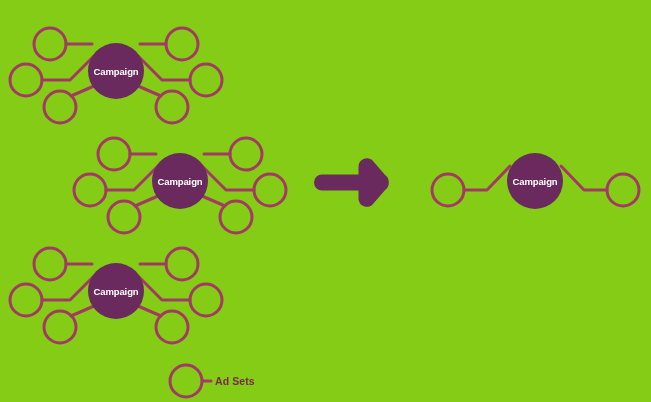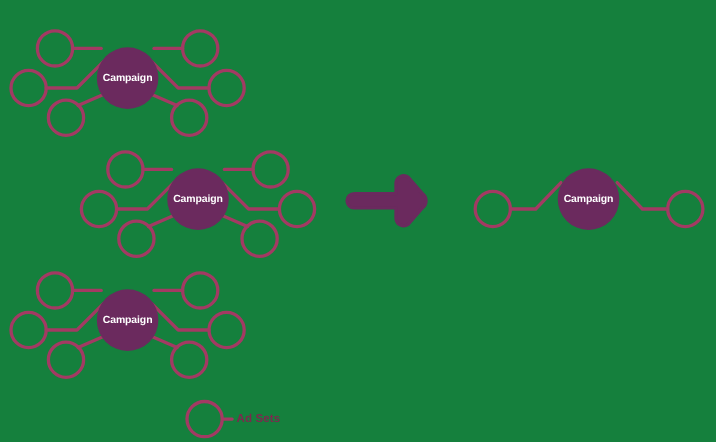--- a/index.html
+++ b/index.html
@@ -8,21 +8,21 @@
     padding: 0;
     background: #ffffff;
   }
   body {
     font-family: "Liberation Sans", sans-serif;
   }
   #diagram-root {
     position: relative;
     width: 651px;
     height: 402px;
-    background: #15803d;
+    background: #84cc16;
     overflow: hidden;
   }
   #diagram-svg {
     display: block;
     width: 651px;
     height: 402px;
   }
   .campaign-label {
     font-family: "Liberation Sans", sans-serif;
     font-weight: bold;

